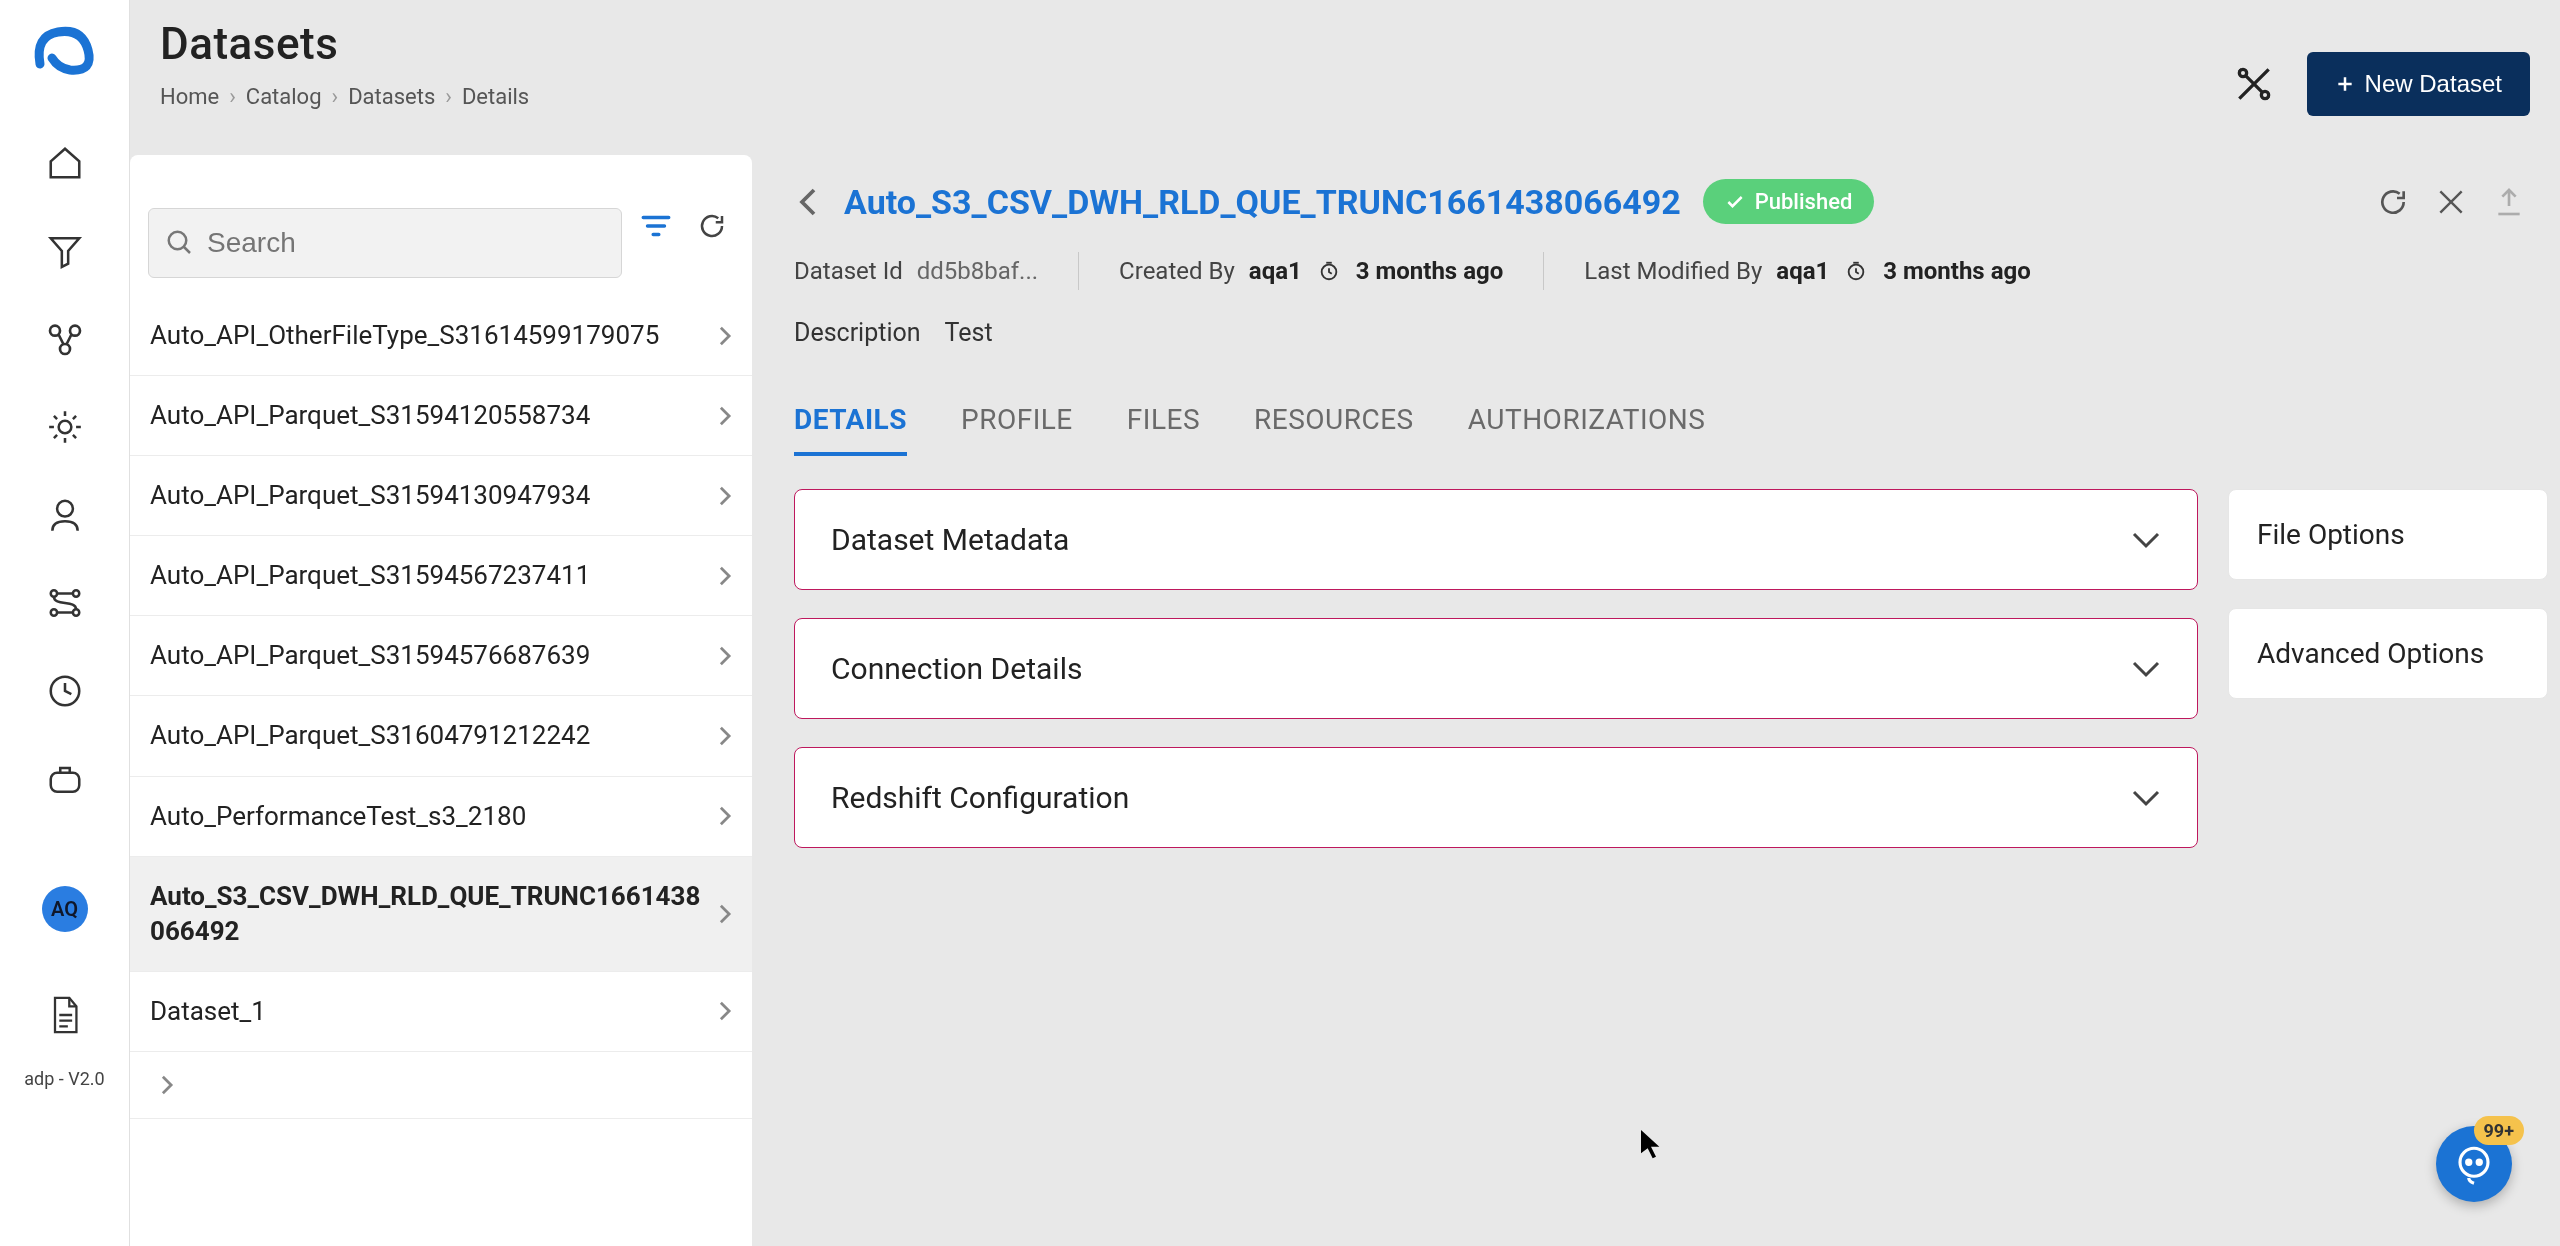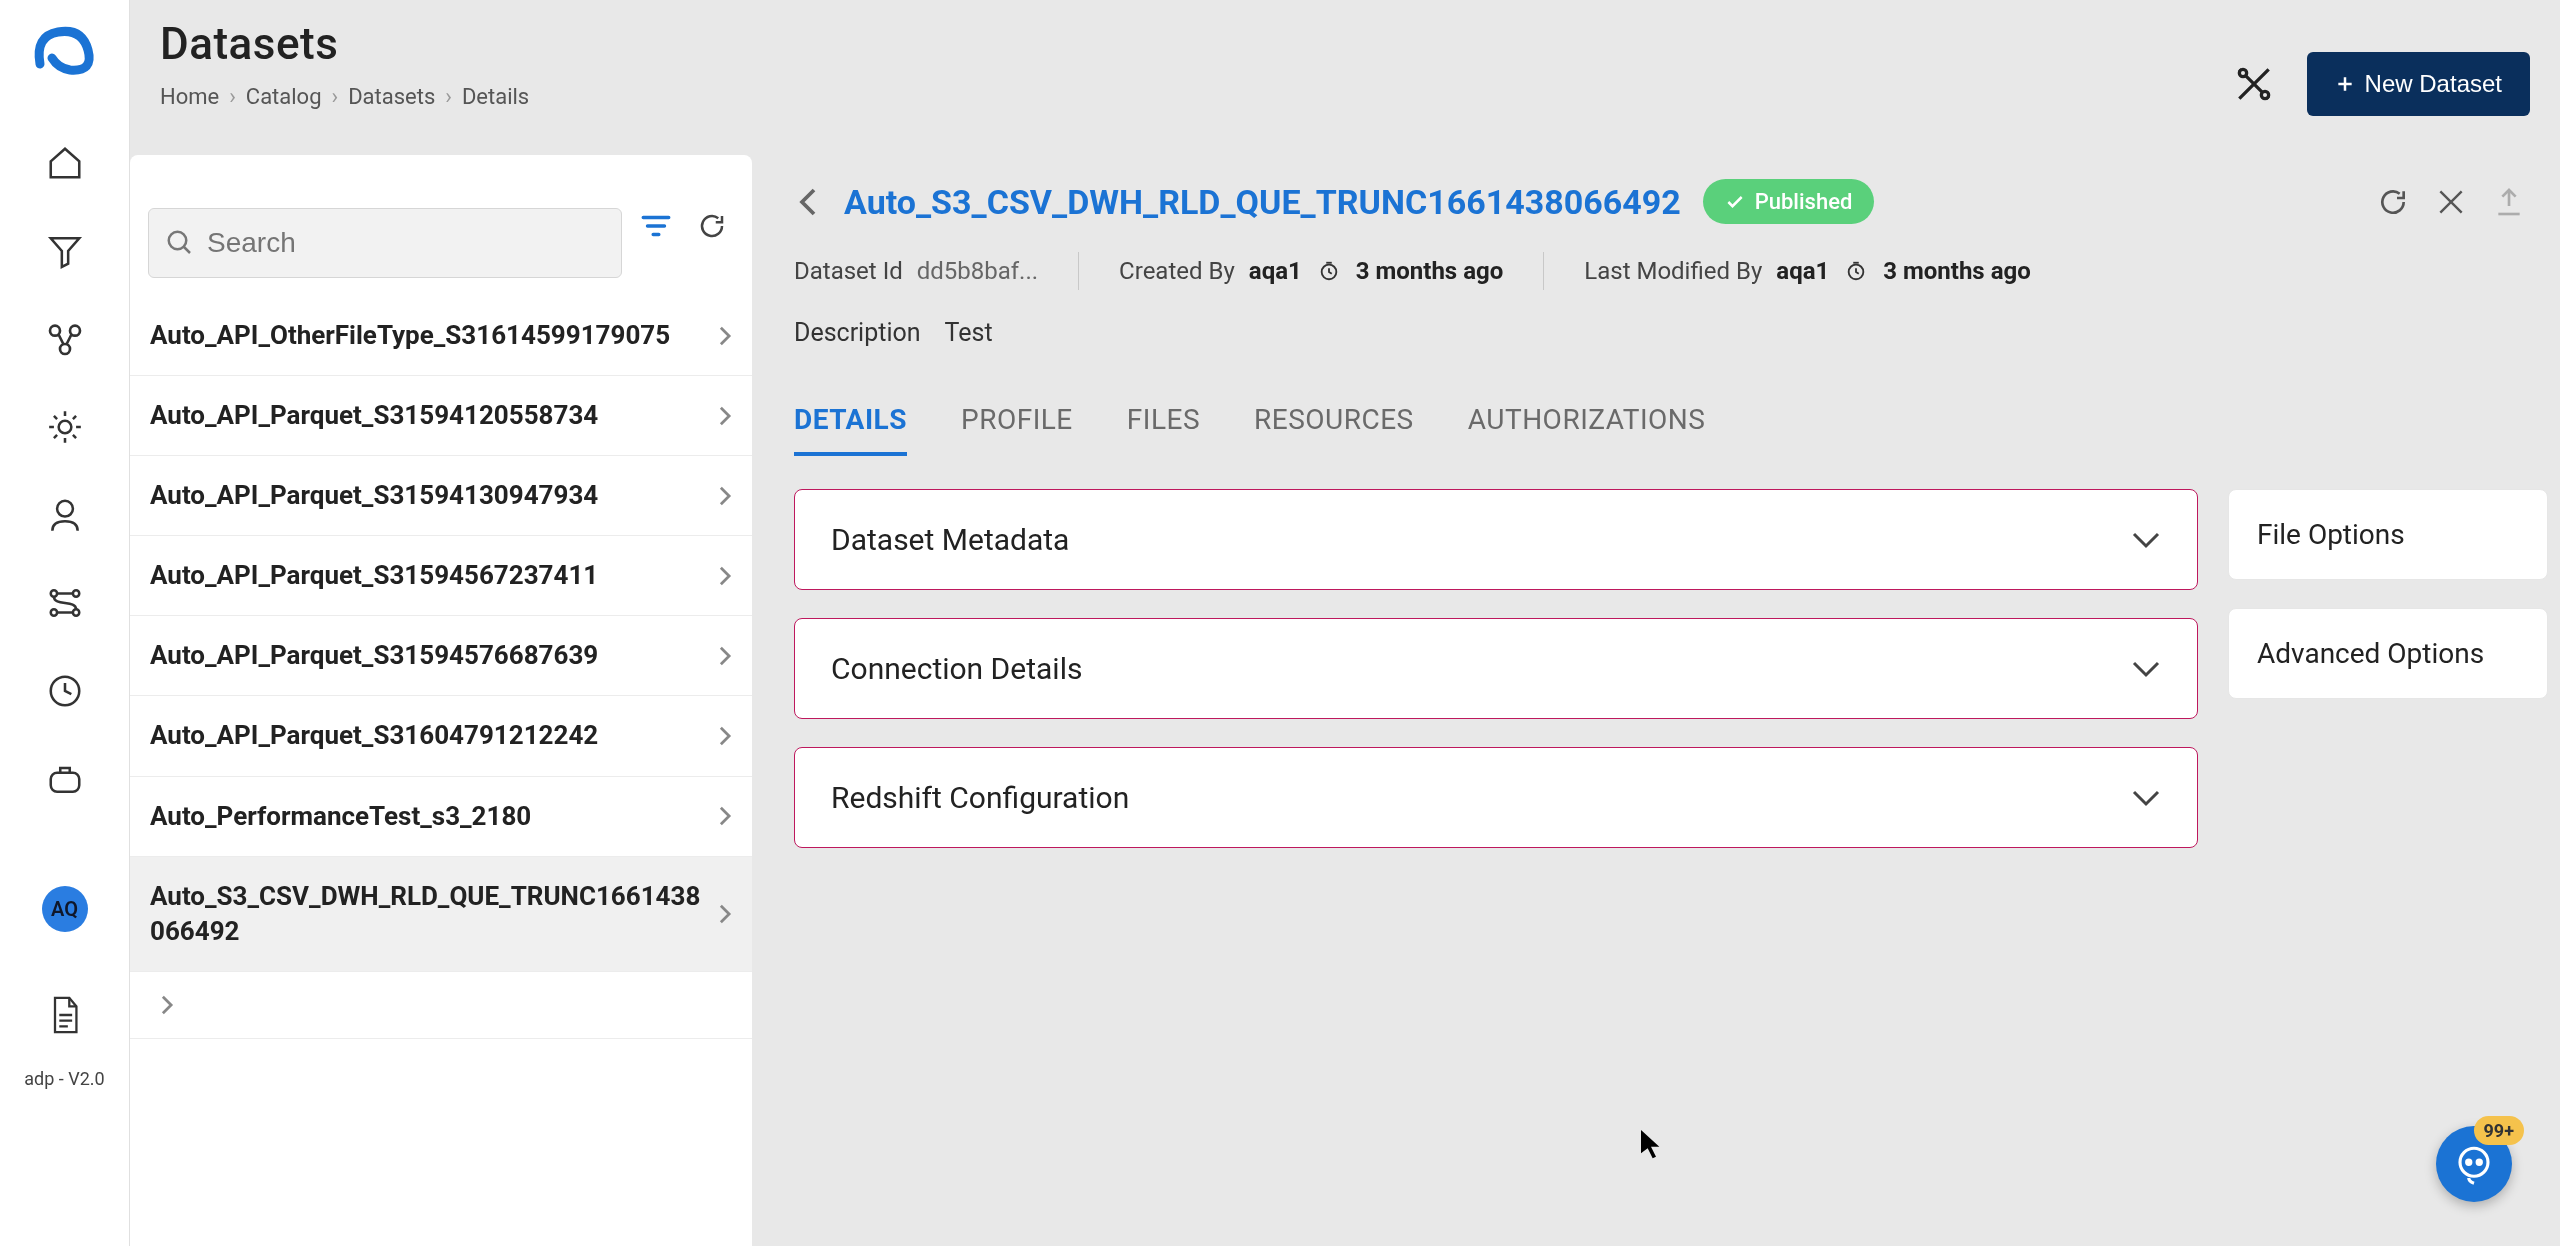--- a/index.html
+++ b/index.html
@@ -122,21 +122,21 @@
     padding:22px 20px;
     border-bottom:1px solid #ececec;
     font-size:26px;
     color:#222;
     cursor:pointer;
   }
   .ds-item.selected {
     background:#f0f0f0;
     font-weight:700;
   }
-  .ds-item .label { flex:1; word-break:break-all; line-height:1.35;font-weight:bold; }
+  .ds-item .label { flex:1; word-break:break-all; line-height:1.35; }
   .ds-item .chev { color:#888; flex:0 0 auto; margin-left:10px; }
 
   
   .content {
     position:absolute;
     left:770px; right:0; top:155px; bottom:0;
     padding:24px 12px 24px 24px;
   }
   .title-row {
     display:flex; align-items:center; gap:22px; flex-wrap:wrap;
@@ -431,20 +431,28 @@
       </div>
       <div class="ds-item selected">
         <div class="label">Auto_S3_CSV_DWH_RLD_QUE_TRUNC1661438066492</div>
         <div class="chev">
           <svg width="14" height="22" viewBox="0 0 10 16" fill="none" stroke="#888" stroke-width="2">
             <path d="M2 2 L8 8 L2 14"></path>
           </svg>
         </div>
       </div>
       <div class="ds-item">
+        <div class="label">Dataset_1</div>
+        <div class="chev">
+          <svg width="14" height="22" viewBox="0 0 10 16" fill="none" stroke="#888" stroke-width="2">
+            <path d="M2 2 L8 8 L2 14"></path>
+          </svg>
+        </div>
+      </div>
+      <div class="ds-item">
         <div class="chev">
           <svg width="14" height="22" viewBox="0 0 10 16" fill="none" stroke="#888" stroke-width="2">
             <path d="M2 2 L8 8 L2 14"></path>
           </svg>
         </div>
       </div>
     </div>
 </div>
 
 <div class="content">

